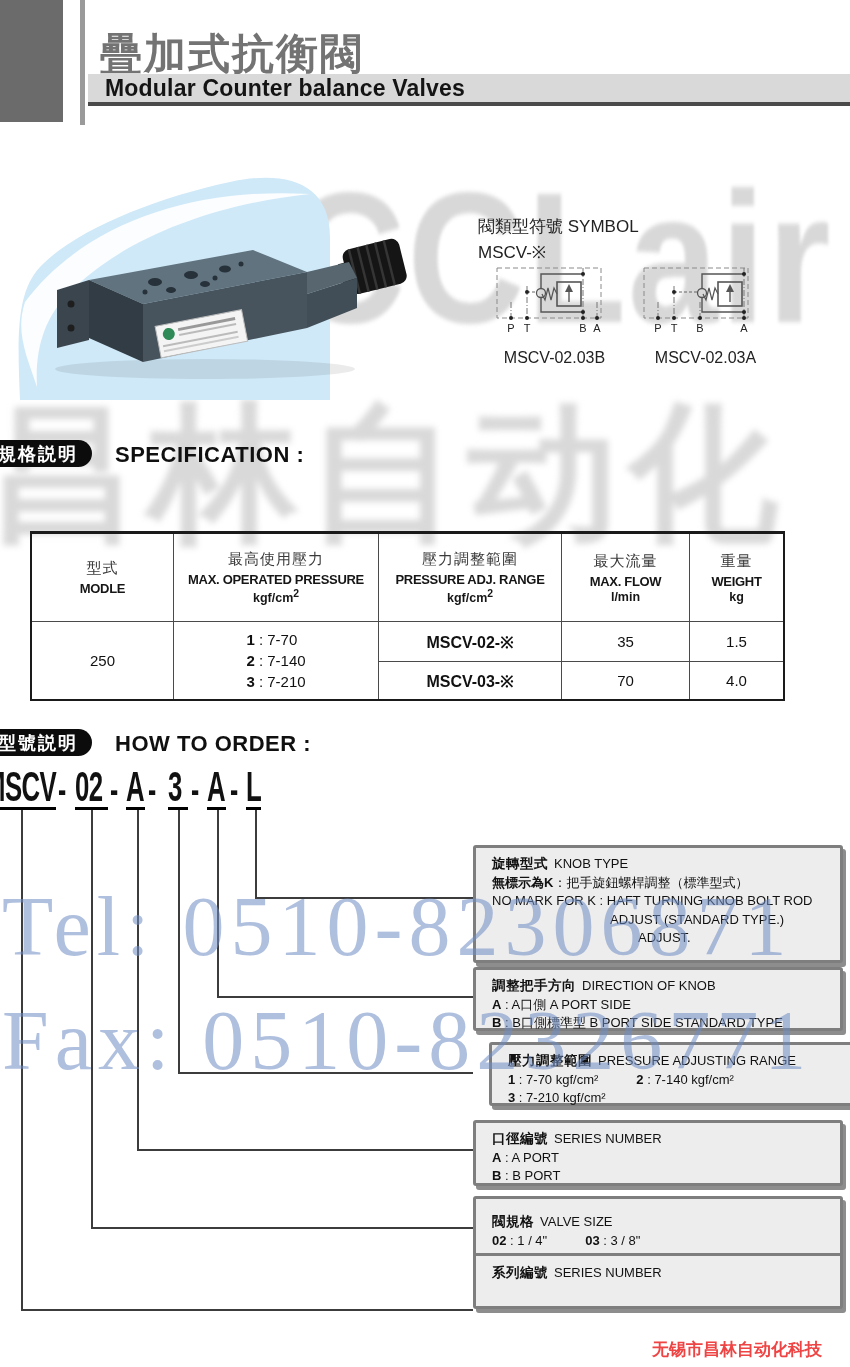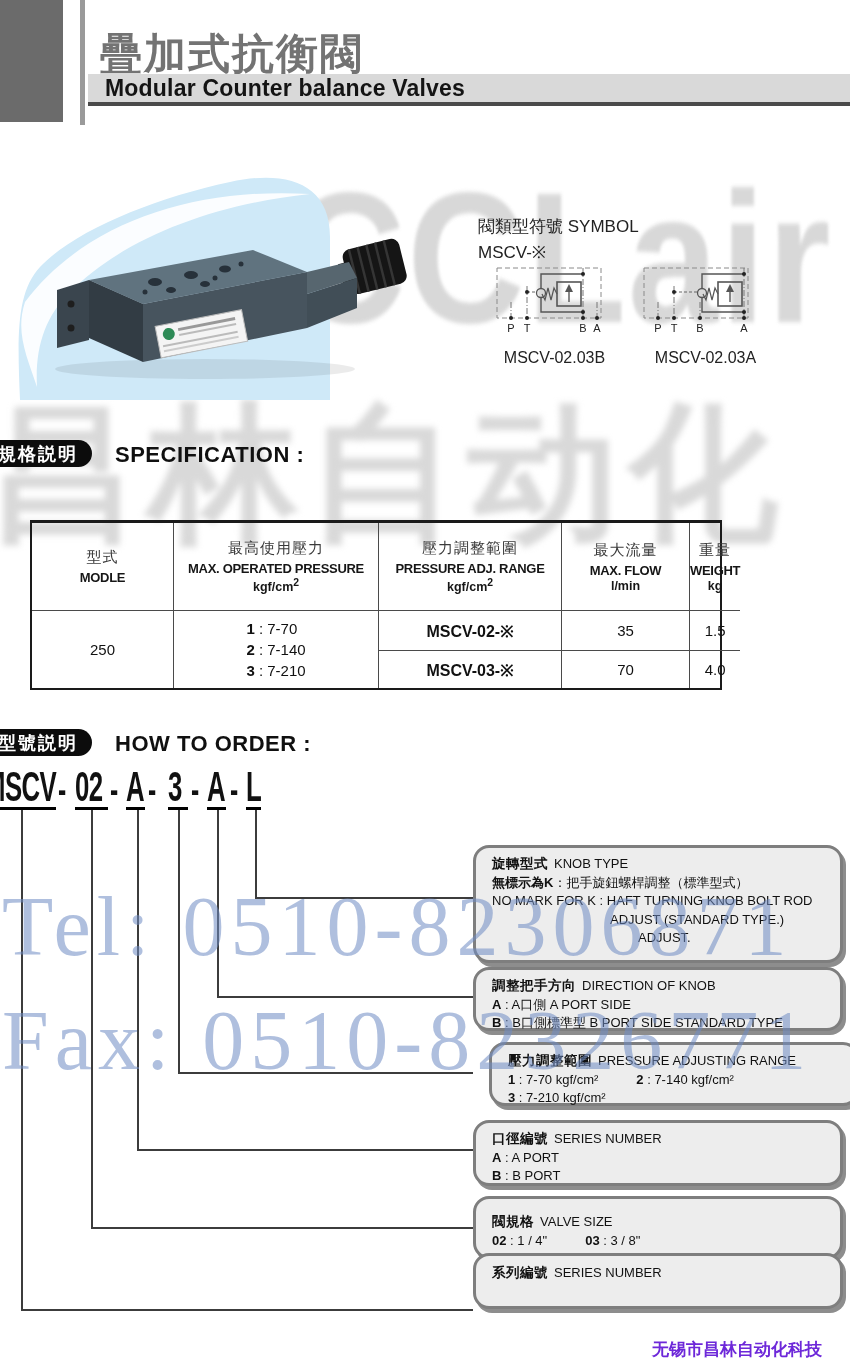--- a/index.html
+++ b/index.html
@@ -33,21 +33,21 @@
   .sym-svg{z-index:10;}
   .sym-label{top:349px;font-size:16px;color:#222;text-align:center;z-index:10;}
 
   
   .pill{left:-26px;height:27px;background:#0c0c0c;border-radius:14px;color:#fff;
         font-weight:bold;font-size:18px;display:flex;align-items:center;
         padding:0 14px 0 24px;letter-spacing:2px;z-index:10;}
   .section-heading{font-size:22px;font-weight:bold;color:#101010;letter-spacing:.5px;z-index:10;}
 
   
-  .spec-table{left:30px;top:520px;width:692px;height:170px;border:2px solid #1a1a1a;
+  .spec-table{left:30px;top:531px;width:755px;height:170px;border:2px solid #1a1a1a;
               border-top-width:3px;display:grid;z-index:10;box-sizing:border-box;
               grid-template-columns:142px 205px 183px 128px 1fr;
               grid-template-rows:88px 40px 1fr;}
   .cell{border-right:1px solid #4a4a4a;border-bottom:1px solid #4a4a4a;display:flex;
         flex-direction:column;align-items:center;justify-content:center;}
   .cell.last-col{border-right:none;}
   .cell.no-bottom{border-bottom:none;}
   .th-zh{font-size:15px;color:#3a3a3a;letter-spacing:1px;}
   .th-en{font-size:13px;font-weight:bold;color:#161616;letter-spacing:-.3px;margin-top:3px;}
   .th-unit{font-size:12.5px;font-weight:bold;color:#161616;margin-top:1px;}
@@ -59,31 +59,31 @@
   
   .code-token{position:absolute;top:767px;height:40px;border-bottom:3px solid #000;z-index:10;}
   .code-token span{display:inline-block;font-size:43px;font-weight:bold;line-height:38px;
                    transform:scaleX(.6);transform-origin:0 0;letter-spacing:-1px;white-space:nowrap;}
   .code-sep{position:absolute;top:769px;font-size:38px;font-weight:bold;z-index:10;
             transform:scaleX(.65);transform-origin:0 0;}
   .vline{position:absolute;width:2px;background:#3c3c3c;z-index:5;}
   .hline{position:absolute;height:2px;background:#3c3c3c;z-index:5;}
 
   .callout{position:absolute;left:473px;width:370px;background:#ededed;
-           border:3px solid #7e7e7e;border-radius:16px;box-shadow:3px 4px 0 #8d8d8d;
+           border:3px solid #7e7e7e;border-radius:3px;box-shadow:3px 4px 0 #8d8d8d;
            padding:7px 8px 5px 16px;box-sizing:border-box;z-index:10;
            font-size:13px;line-height:18.5px;color:#111;}
   .co-title b{font-size:13.5px;letter-spacing:.5px;}
   .co-title span{margin-left:6px;}
   .co-line b{font-weight:bold;}
   .indent1{padding-left:118px;}
   .indent2{padding-left:146px;}
   .gap2{margin-left:38px;font-weight:bold;}
 
-  .footer-company{left:652px;top:1338px;font-size:17px;font-weight:bold;color:#6d28d9;z-index:60;white-space:nowrap;}
+  .footer-company{left:652px;top:1338px;font-size:17px;font-weight:bold;color:#ef4444;z-index:60;white-space:nowrap;}
 </style>
 </head>
 <body>
 
 <div class="page">
 
   <div class="abs corner-block"></div>
   <div class="abs header-vline"></div>
   <div class="abs title-zh">疊加式抗衡閥</div>
   <div class="abs header-bar-dark"></div>

